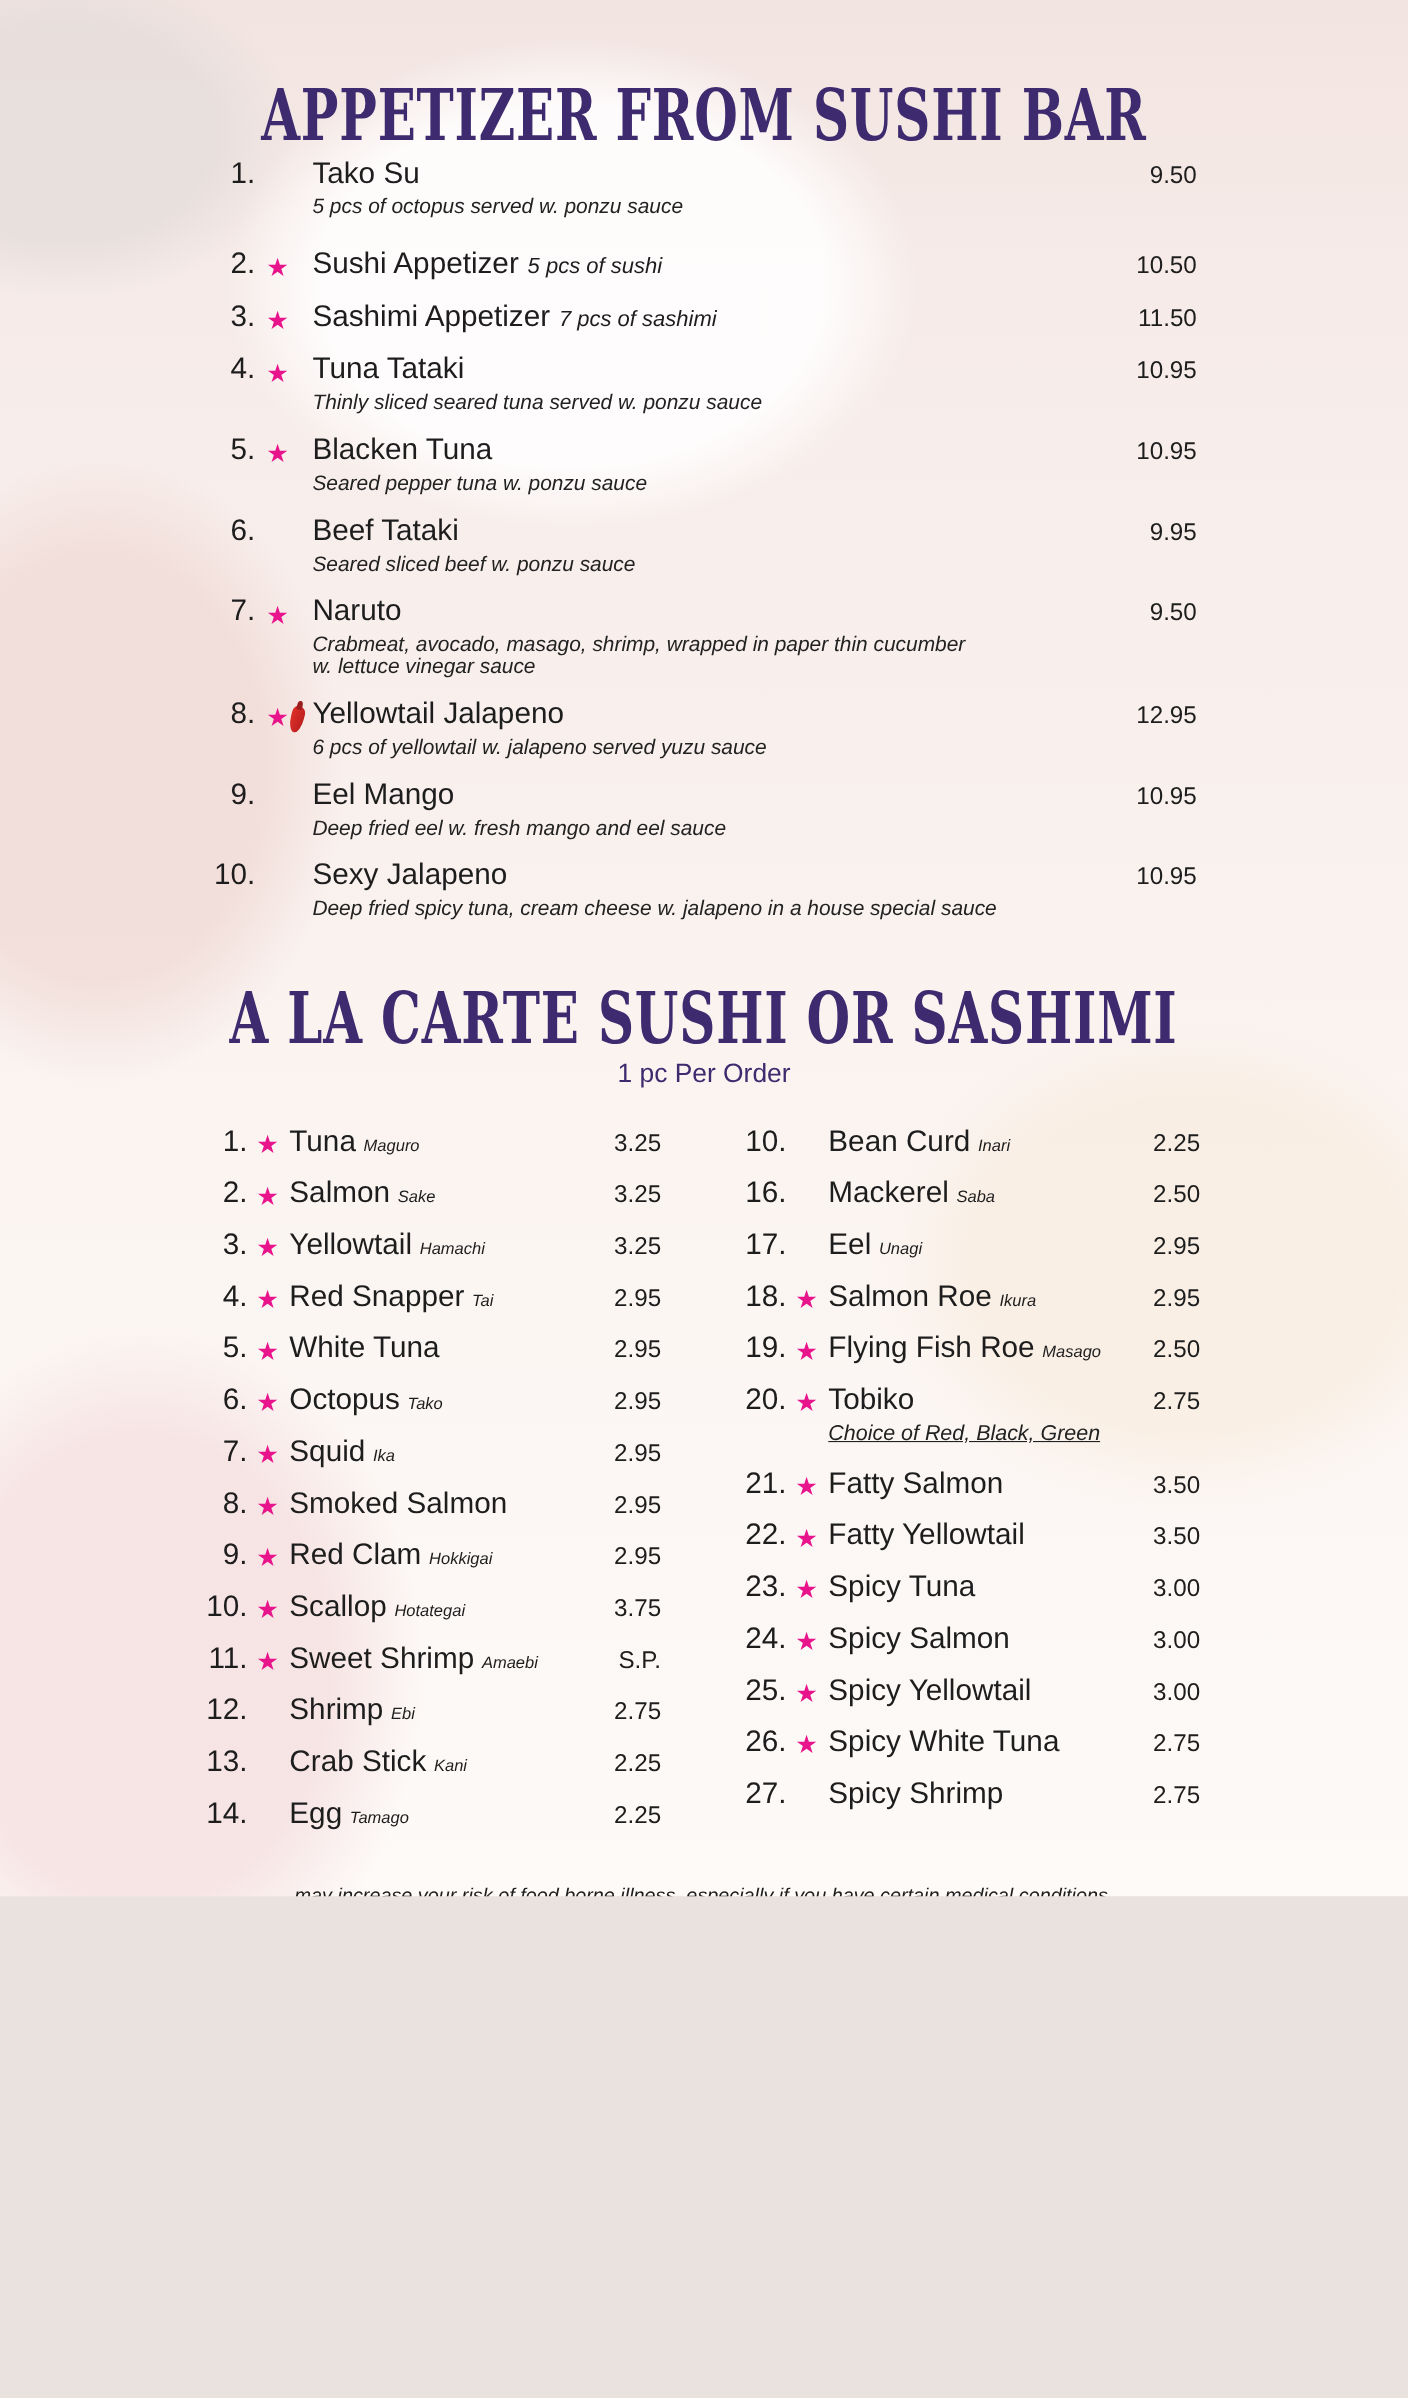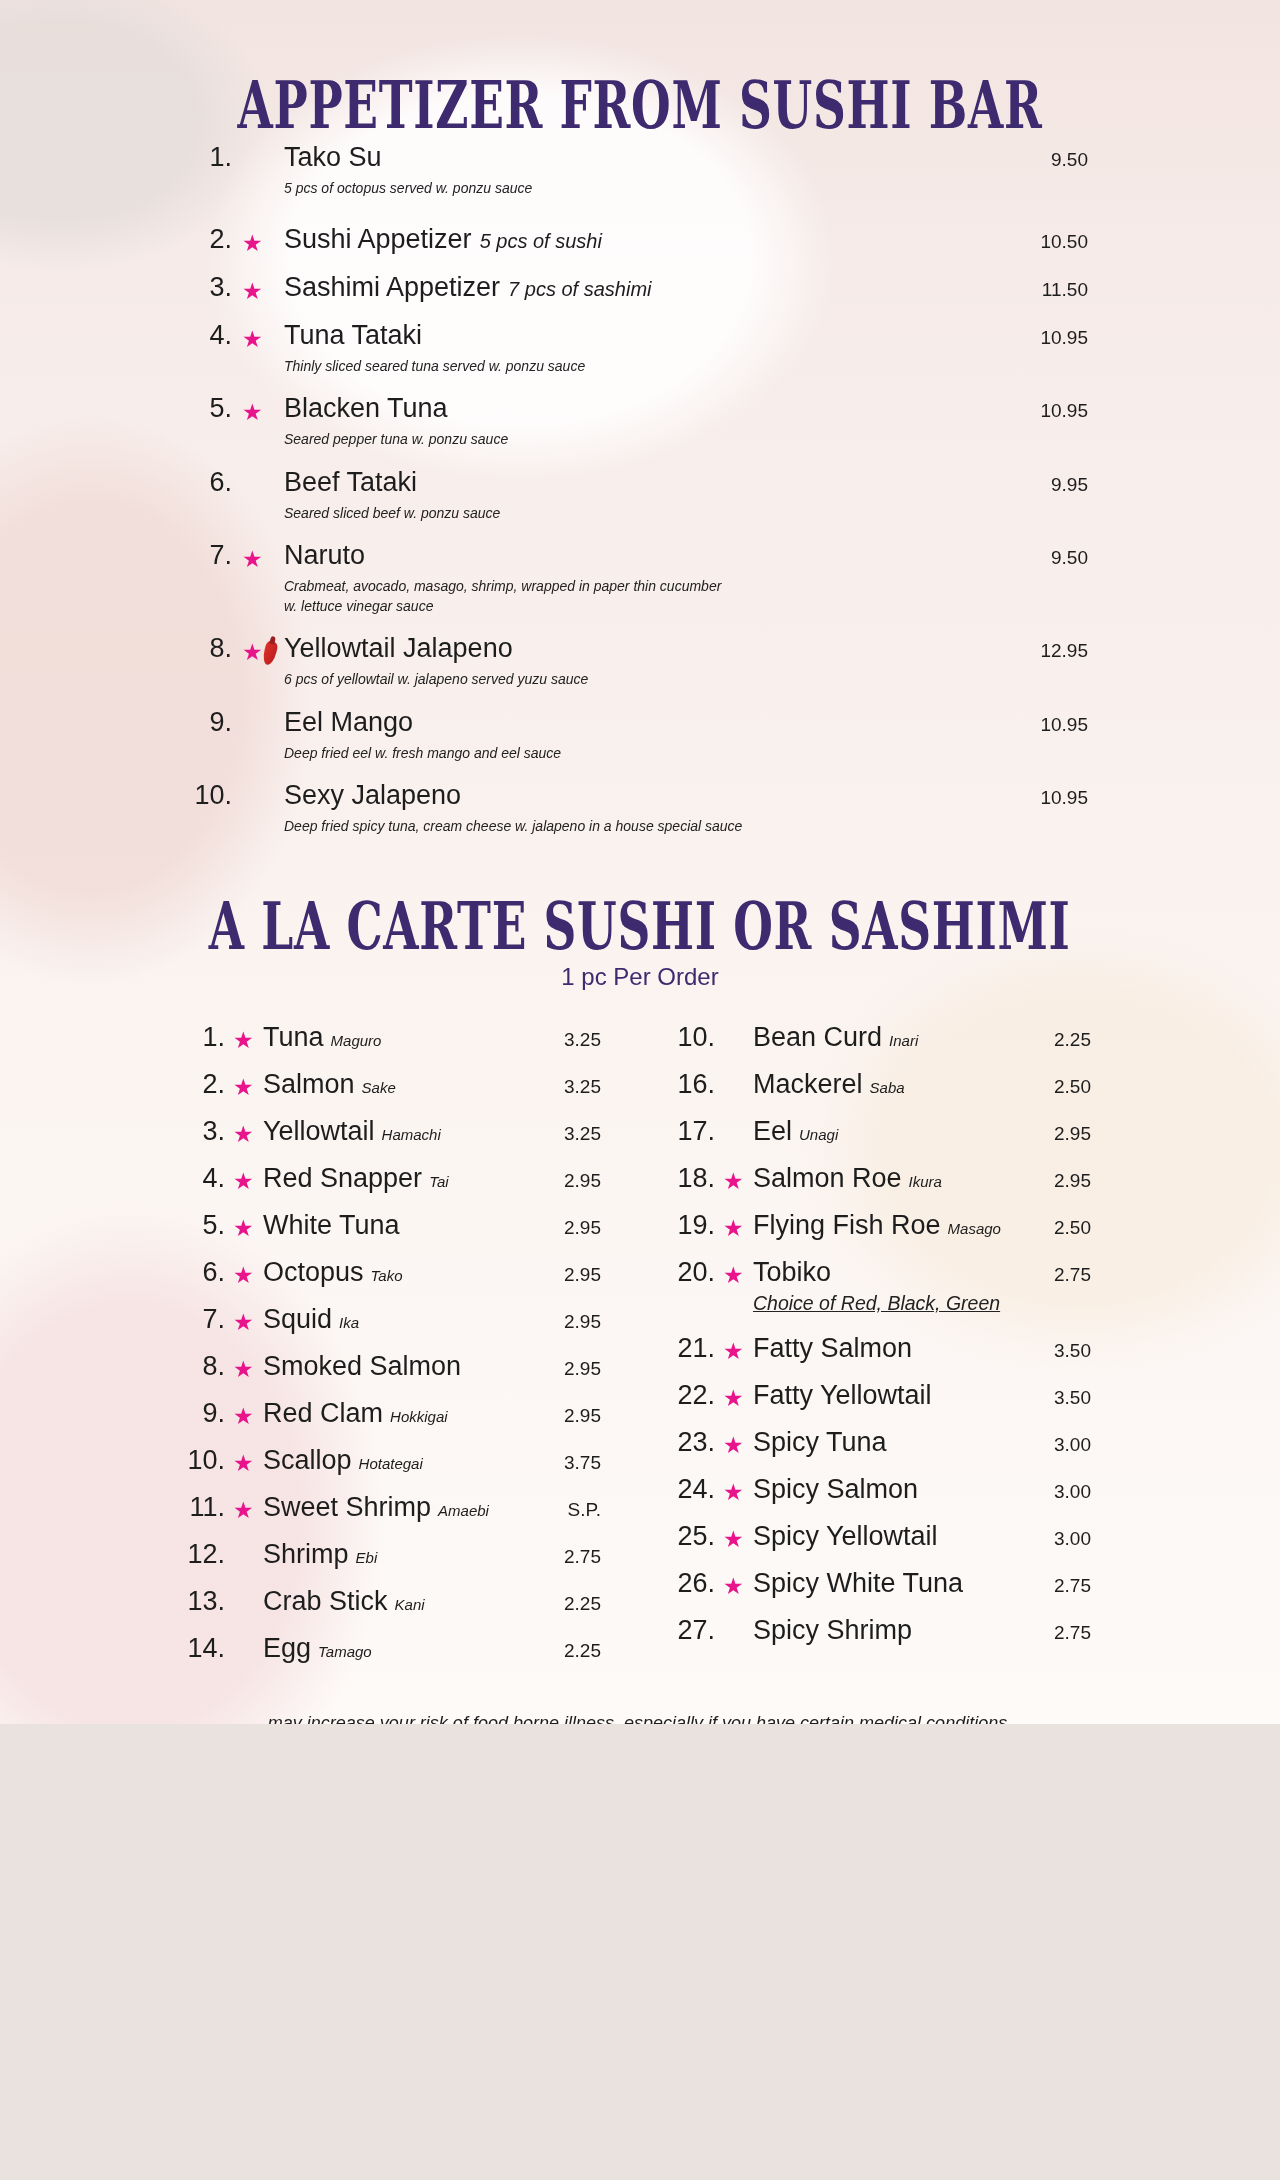--- a/index.html
+++ b/index.html
@@ -31,23 +31,23 @@
   .mi{display:grid; grid-template-columns:48px 46px 1fr auto; align-items:baseline; margin-bottom:17px;}
   .mi.mb25{margin-bottom:25px;}
   .num{text-align:right; font-size:27px; color:#1d1d1d; padding-right:6px;}
   .ic{display:flex; align-items:center; gap:1px; padding-left:4px; transform:translateY(3px);}
   .star{color:#e8148c; font-size:23px; line-height:23px; font-family:"DejaVu Sans", sans-serif;}
   .chili{position:relative; width:12px; height:24px; background:linear-gradient(100deg,#e03028,#b81e20); border-radius:45% 55% 60% 60% / 30% 30% 70% 70%; transform:rotate(14deg); display:inline-block;}
   .chili::before{content:""; position:absolute; top:-5px; left:3px; width:5px; height:8px; background:#9a1d20; border-radius:50% 50% 0 0;}
   .nm{font-size:27px; color:#1d1d1d; white-space:nowrap;}
   .inote,.jp{font-style:italic; font-size:20px; color:#1d1d1d;}
   .jp{margin-left:8px;}
-  .pr{font-size:19px; color:#1d1d1d; text-align:right;}
+  .pr{font-size:22px; color:#1d1d1d; text-align:right;}
   .desc{
-    grid-column:3 / span 2; font-style:italic; font-size:14px; line-height:19.5px;
+    grid-column:3 / span 2; font-style:italic; font-size:19px; line-height:19.5px;
     color:#222; margin-top:6px; white-space:pre-line; max-width:640px;
   }
   
   .columns{position:absolute; top:1022px; left:185px; width:906px; display:flex;}
   .col{width:416px;}
   .col.left{margin-right:74px;}
   .ai{display:grid; grid-template-columns:46px 32px 1fr auto; align-items:baseline; margin-bottom:16px;}
   .ai .nm{font-size:27px;}
   .ai .jp{font-size:15px; margin-left:7px;font-style:italic;}
   .ai .ic{transform:translateY(2px); padding-left:2px;}

